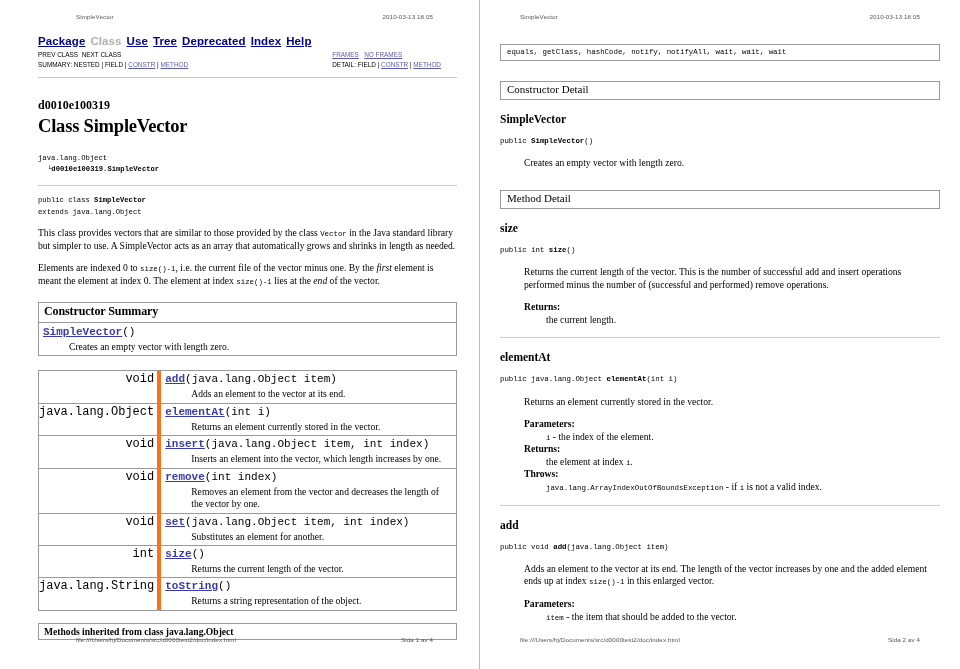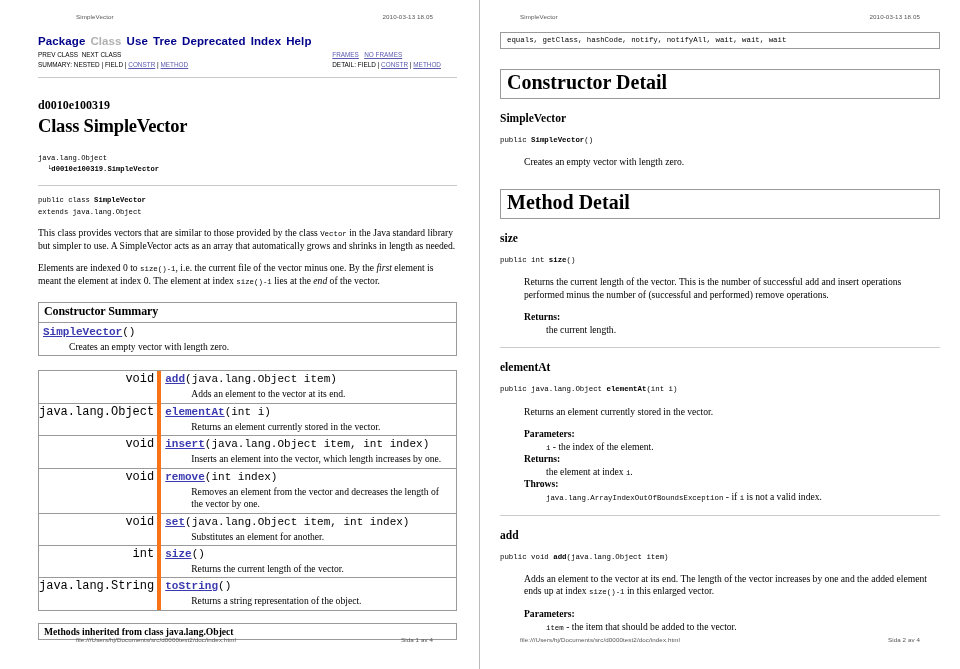--- a/index.html
+++ b/index.html
@@ -67,20 +67,21 @@
   .navrow-main {
     font-family: "Liberation Sans", sans-serif;
     font-weight: bold;
     font-size: 11.5px;
     letter-spacing: 0.1px;
     white-space: nowrap;
     margin-bottom: 3px;
   }
   .navrow-main .nlink {
     color: #00008b;
+    text-decoration: underline;
     margin-right: 5px;
     margin-top: 28px;
   }
   .navrow-main .ndis {
     color: #b0b0b0;
     margin-right: 5px;
   }
   .navsub {
     display: flex;
     justify-content: space-between;
@@ -226,22 +227,22 @@
 
   
   .detailbar {
     border: 1px solid #9a9a9a;
     padding: 1px 6px 4px 6px;
     margin-top: 20px;
   }
   .detailbar h2 {
     margin: 0;
     font-family: "Liberation Serif", serif;
-    font-weight: bold;
-    font-size: 20px;
+    font-weight: normal;
+    font-size: 11px;
   }
   .memname {
     font-family: "Liberation Serif", serif;
     font-weight: bold;
     font-size: 11.5px;
     margin-top: 13px;
   }
   .memsig {
     font-family: "Liberation Mono", monospace;
     font-size: 7.4px;
@@ -441,21 +442,21 @@
   </div>
 
   <div class="page right">
     <div class="page-inner">
 
       <div class="runhead">
         <span>SimpleVector</span>
         <span>2010-03-13 18.05</span>
       </div>
 
-      <div class="plainbox" style="margin-top:32px;">
+      <div class="plainbox" style="margin-top:44px;">
         <span>equals, getClass, hashCode, notify, notifyAll, wait, wait, wait</span>
       </div>
 
       <div class="detailbar">
         <h2>Constructor Detail</h2>
       </div>
       <div class="memname">SimpleVector</div>
       <div class="memsig"><span>public </span><b>SimpleVector</b><span>()</span></div>
       <div class="memdesc">Creates an empty vector with length zero.</div>
 

